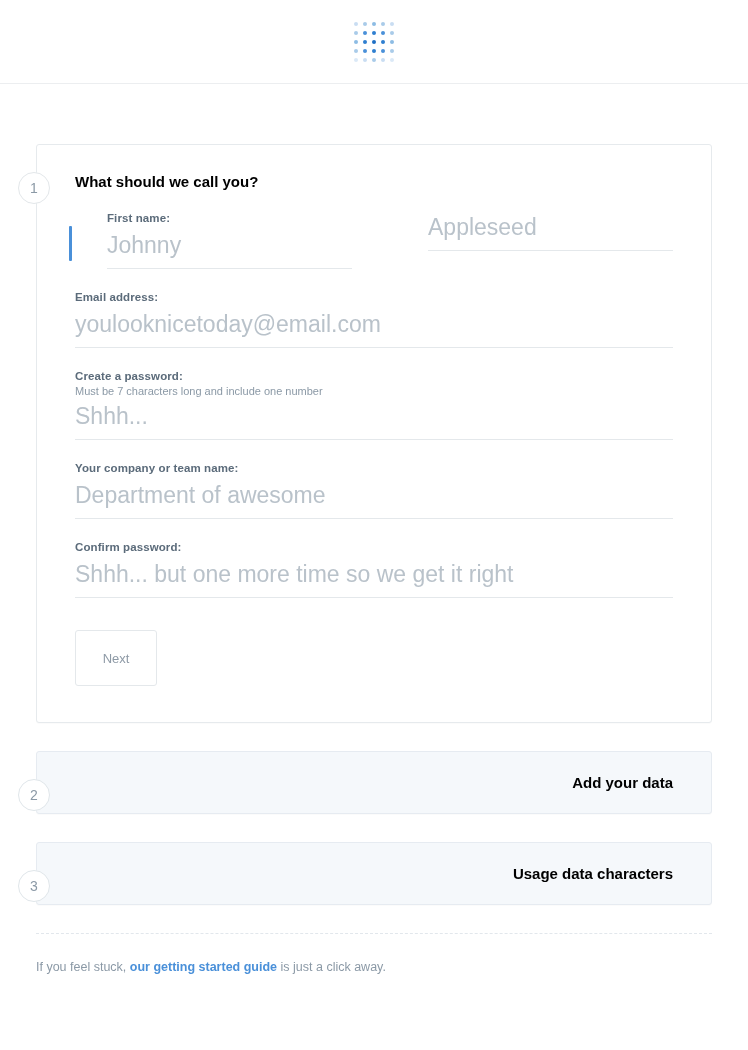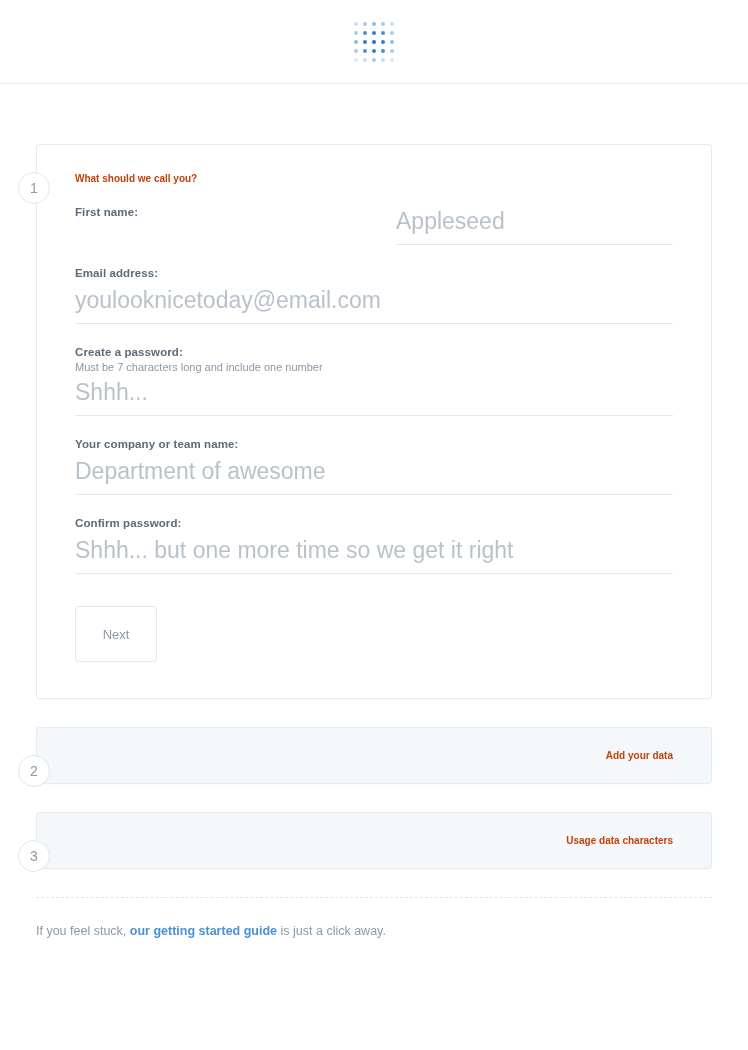--- a/index.html
+++ b/index.html
@@ -81,22 +81,22 @@
     box-shadow: 0 1px 1px rgba(0,0,0,0.02);
   }
   .card.collapsed {
     background: #f5f8fb;
     border: 1px solid #e6ebf1;
     padding: 22px 38px;
     text-align: right;
   }
 
   .card-title {
-    color: #c2410c;
-    font-size: 10px;
+    color: #000000;
+    font-size: 15px;
     font-weight: bold;
     margin: 0 0 22px 0;
   }
   .card.collapsed .card-title {
     margin: 0;
   }
 
   
   .field-label {
     font-size: 11.5px;
@@ -109,21 +109,21 @@
     font-size: 11px;
     color: #8b99a6;
     font-weight: normal;
     margin: -3px 0 4px 0;
   }
   .row {
     display: flex;
     gap: 44px;
     margin-bottom: 22px;
   }
-  .col { flex: 1; min-width: 0; }
+  .col { flex: 1; min-width: 0; margin-left: 32px; }
   .field-block { margin-bottom: 22px; }
 
   input.text-input {
     display: block;
     width: 100%;
     border: none;
     border-bottom: 1px solid #e4e8eb;
     background: transparent;
     font-family: "Liberation Sans", sans-serif;
     font-size: 23px;
@@ -210,20 +210,24 @@
 <div class="page">
 
   <div class="step">
     <div class="step-badge">1</div>
     <div class="card">
       <h2 class="card-title">What should we call you?</h2>
 
       <div class="row">
         <div class="col">
           <div class="field-label">First name:</div>
+          <div class="input-wrap">
+            <div class="bar"></div>
+            <input class="text-input" type="text" placeholder="Johnny" style="">
+          </div>
         </div>
         <div class="col">
           <input class="text-input" type="text" placeholder="Appleseed" style="">
         </div>
       </div>
 
       <div class="field-block">
         <div class="field-label">Email address:</div>
         <input class="text-input" type="text" placeholder="youlooknicetoday@email.com" style="">
       </div>

